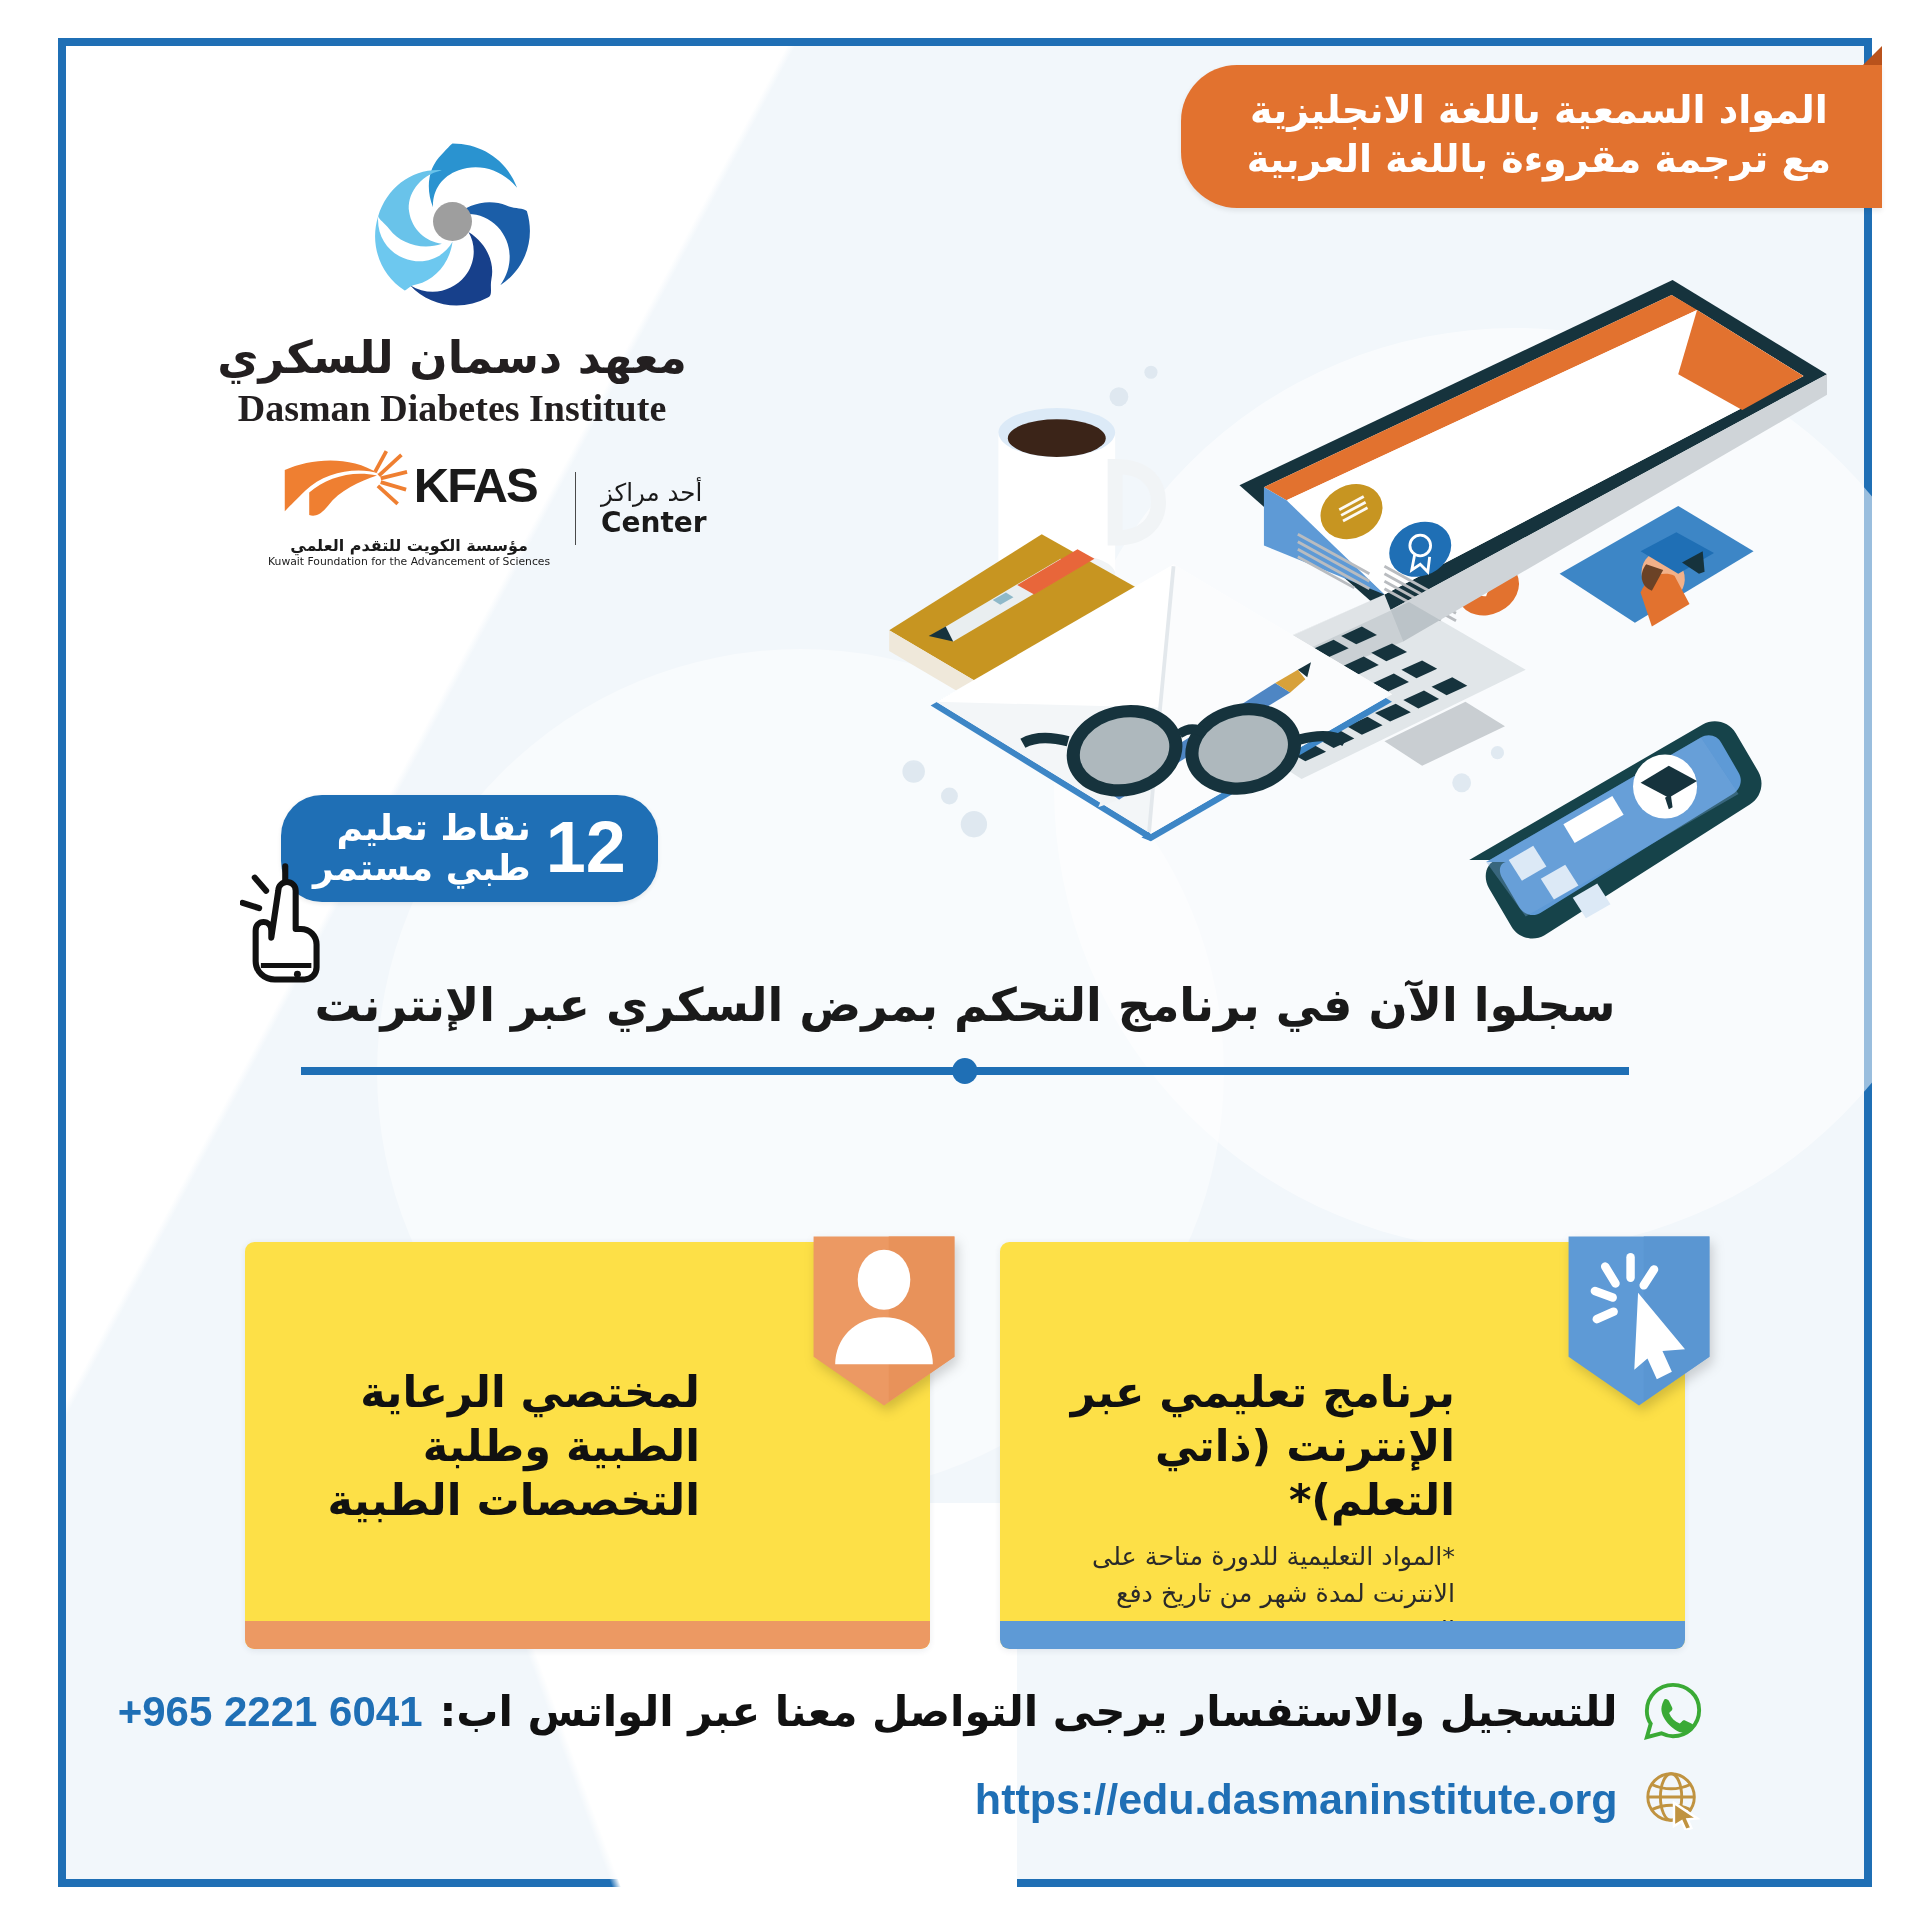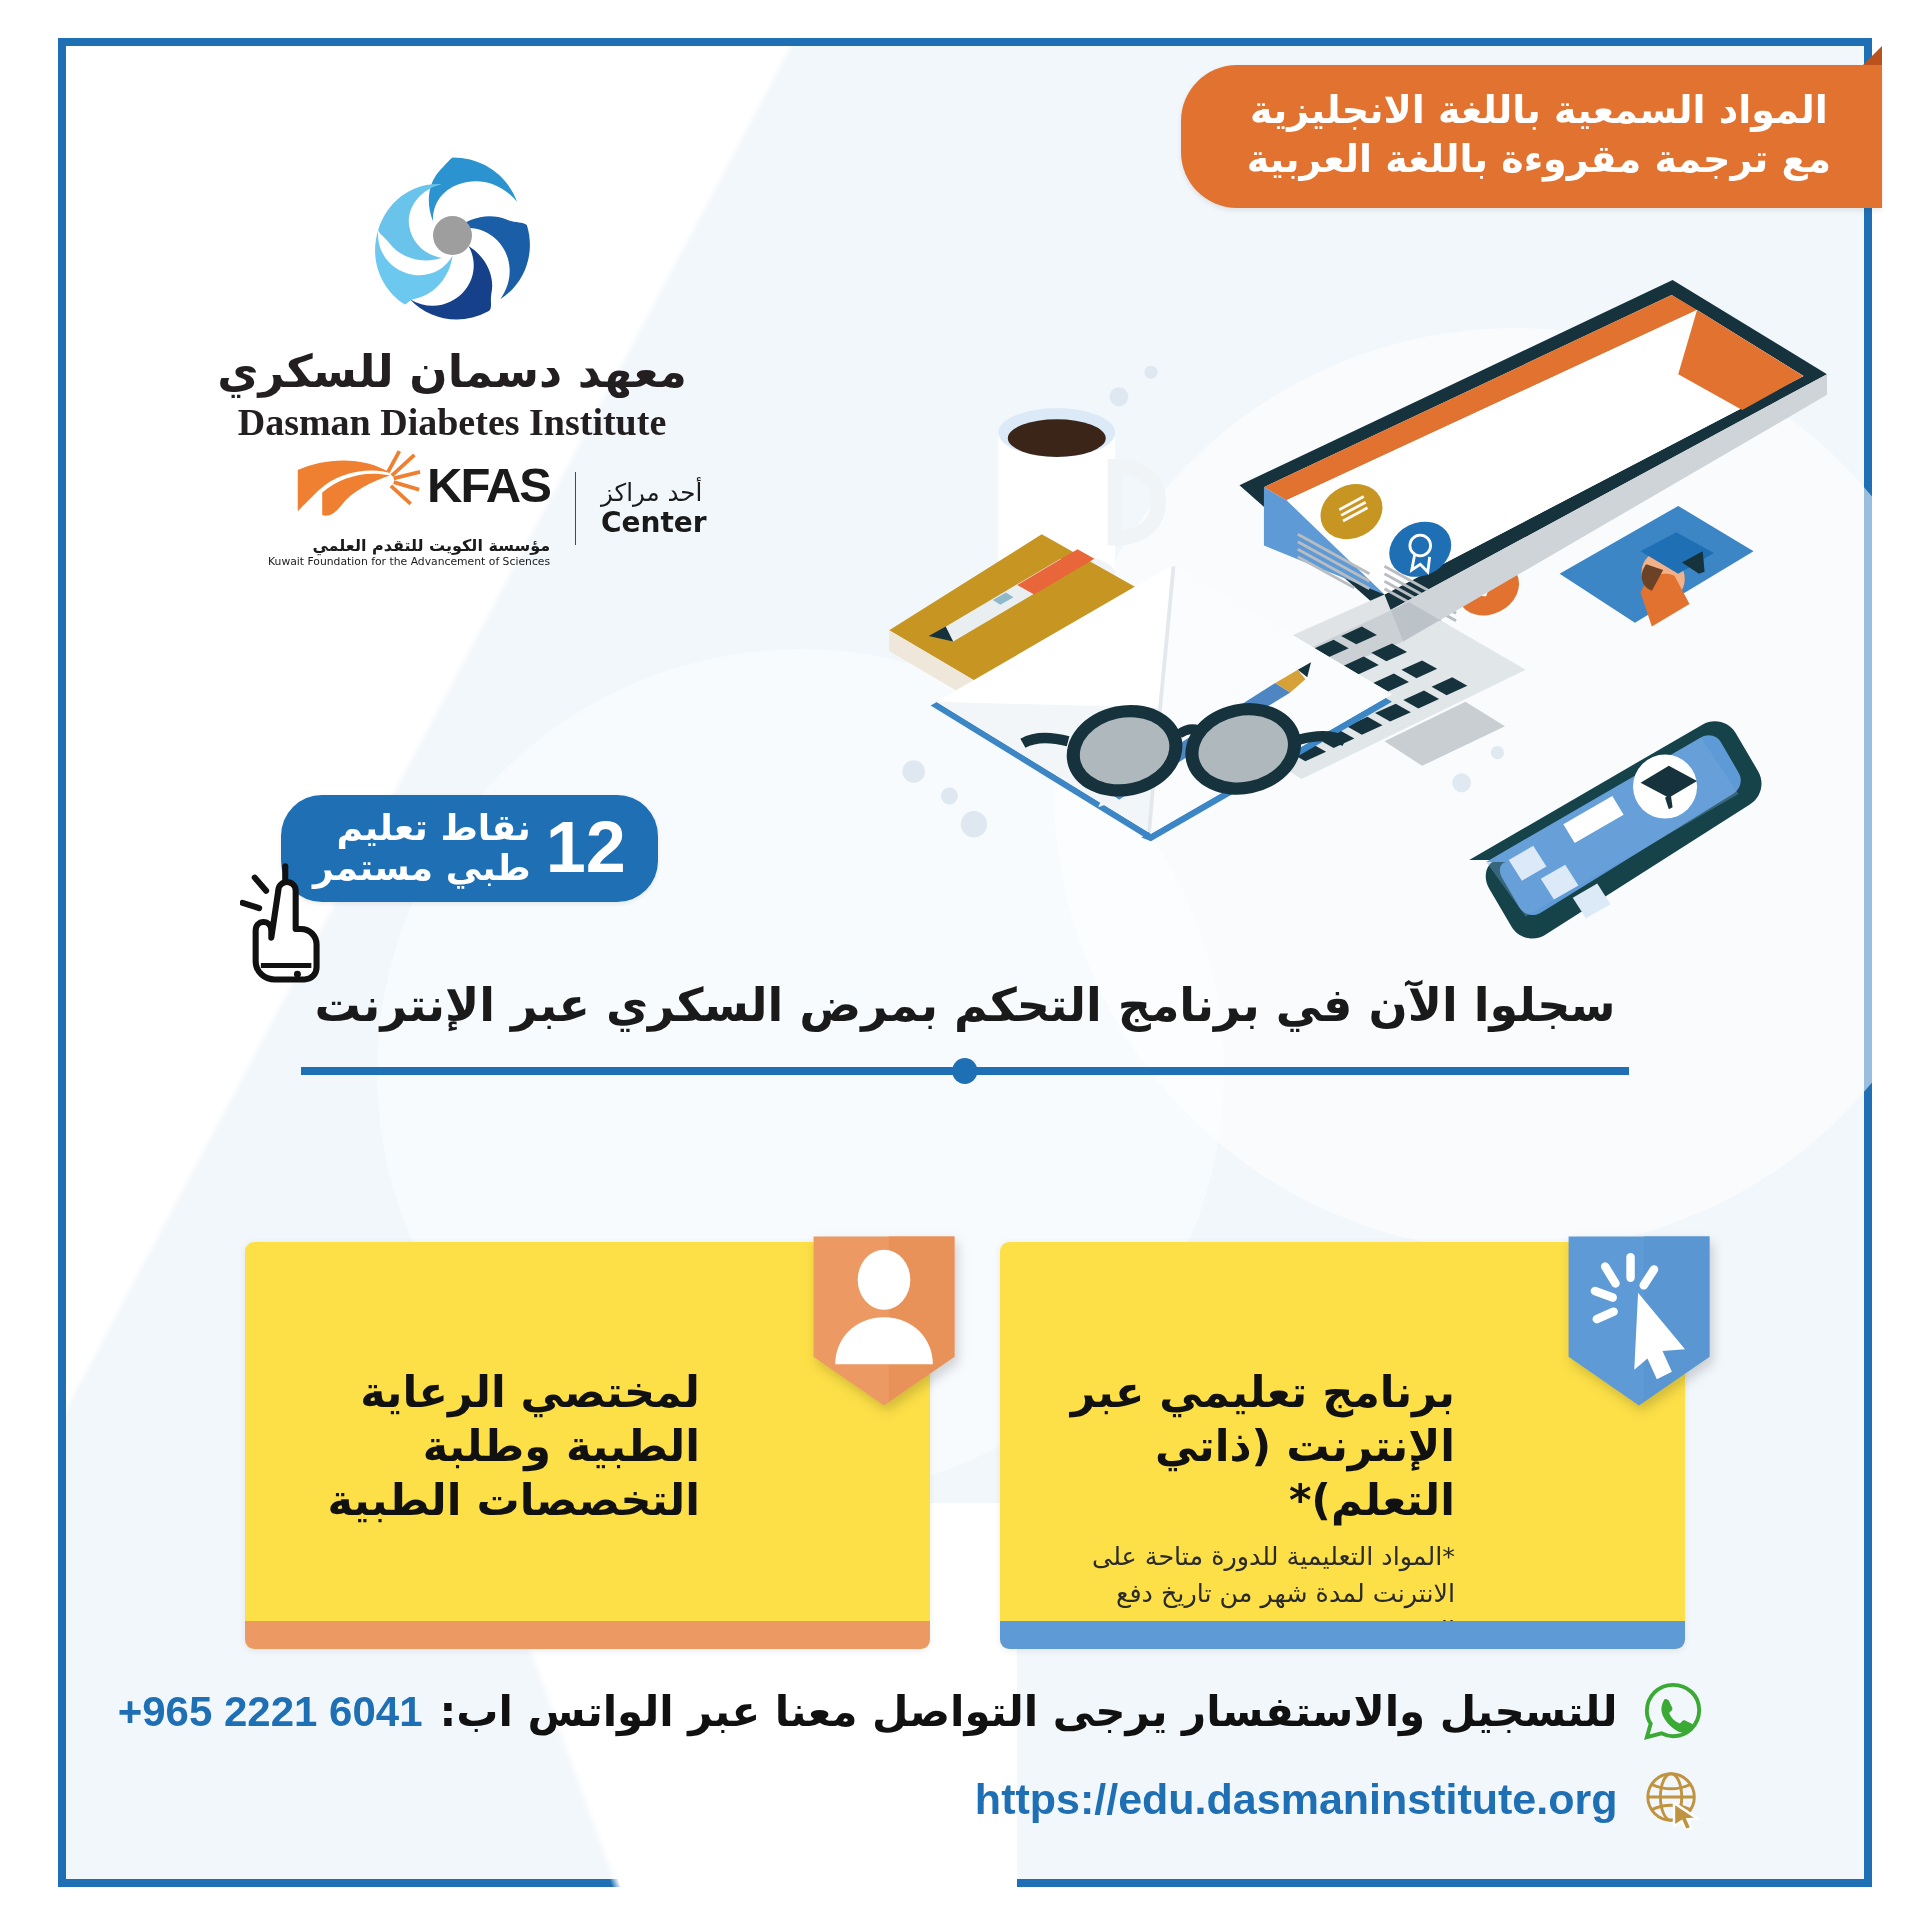--- a/index.html
+++ b/index.html
@@ -62,33 +62,33 @@
     font-size:38px; line-height:1.28; letter-spacing:0.3px;
   }
   .ribbon-fold {
     position:absolute; right:0; top:-19px;
     width:0; height:0;
     border-left:19px solid transparent;
     border-bottom:19px solid #b9521c;
   }
 
   
-  .logo-block { position:absolute; left:141px; top:101px; width:490px; text-align:center; }
+  .logo-block { position:absolute; left:141px; top:87px; width:490px; text-align:center; }
   .logo-mark { margin:0 auto; width:177px; height:177px; }
   .logo-ar {
     margin-top:17px; font-size:45px; font-weight:bold; color:#231f20;
     letter-spacing:-0.9px; direction:rtl;
   }
   .logo-en {
     margin-top:1.9px; font-family:"Liberation Serif", serif;
     font-size:38px; font-weight:bold; color:#231f20; direction:ltr;text-align:center;
   }
 
   .kfas { position:absolute; left:202px; top:403px; display:flex; align-items:center; direction:ltr; }
-  .kfas-left { display:flex; flex-direction:column; align-items:flex-end; }
+  .kfas-left { display:flex; flex-direction:column; align-items:center; }
   .kfas-row { display:flex; align-items:center; gap:5.6px; }
   .kfas-word { font-family:"Liberation Sans", sans-serif; font-size:49px; font-weight:bold; color:#1a1a1a; letter-spacing:-1.9px; }
   .kfas-ar { margin-top:16px; font-size:16px; color:#1a1a1a; direction:rtl; font-weight:bold; letter-spacing:0.5px;}
   .kfas-en { font-size:10.8px; color:#1a1a1a; direction:ltr; }
   .kfas-div { width:1.9px; height:73px; background:#4a4a4a; margin:0 24.5px; }
   .kfas-right { display:flex; flex-direction:column; align-items:flex-start; }
   .kfas-right .a { font-size:24.5px; color:#1a1a1a; direction:rtl; }
   .kfas-right .b { font-size:28px; font-weight:bold; color:#1a1a1a; direction:ltr; margin-top:-1.9px;}
 
   

